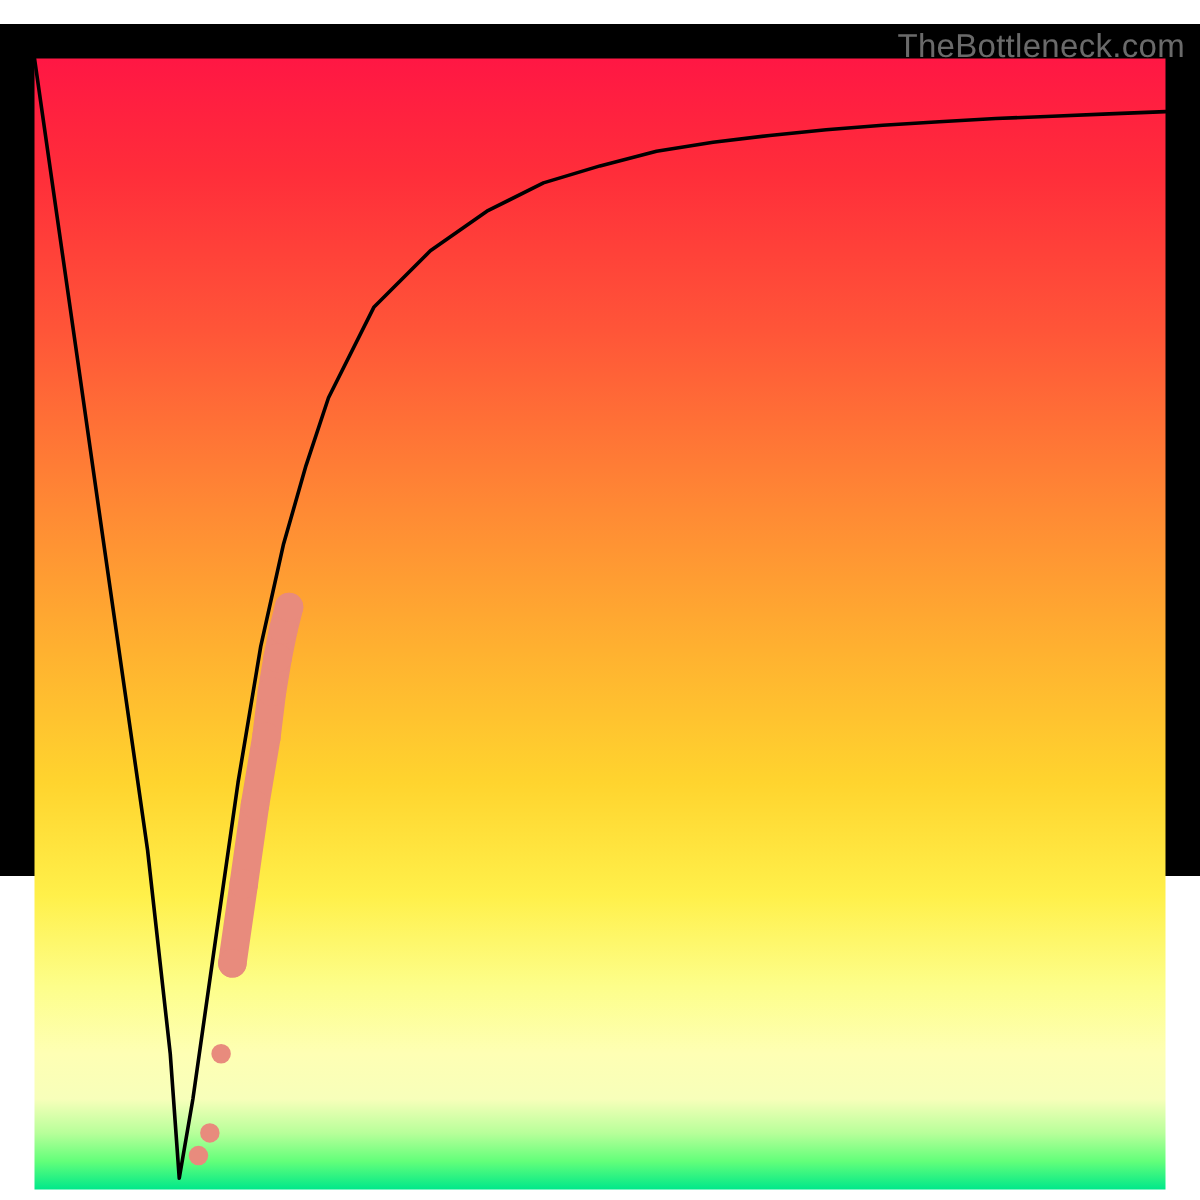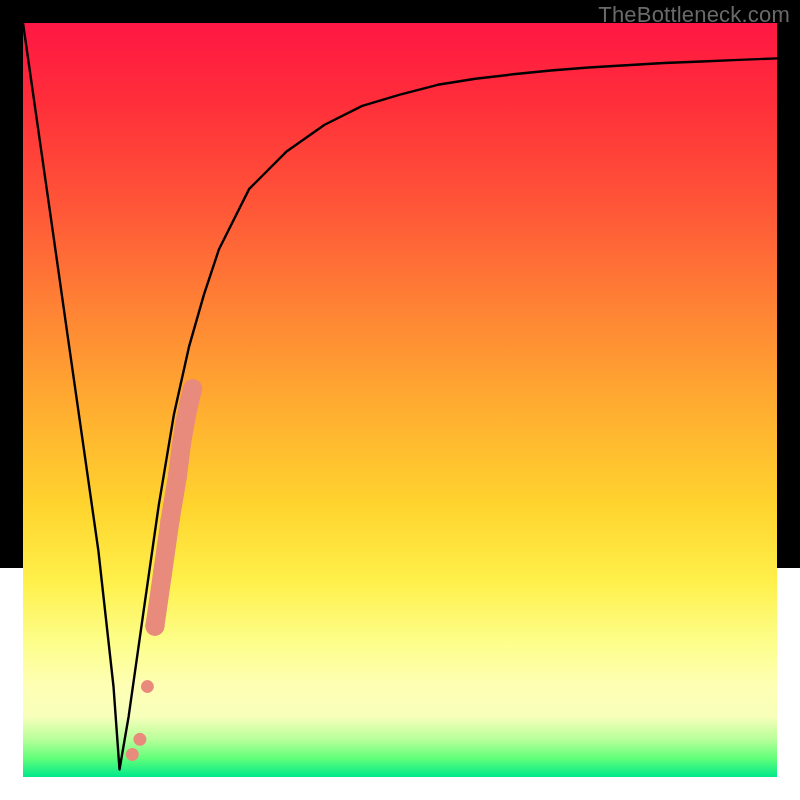--- a/index.html
+++ b/index.html
@@ -8,20 +8,21 @@
     width: 800px;
     height: 800px;
     overflow: hidden;
     font-family: Arial, Helvetica, sans-serif;
   }
   .frame {
     position: relative;
     width: 800px;
     height: 568px;
     background: #000;
+    margin-top: 16px;
   }
   .plot {
     position: absolute;
     left: 23px;
     top: 23px;
     width: 754px;
     height: 754px;
     
     background: linear-gradient(
       to bottom,

